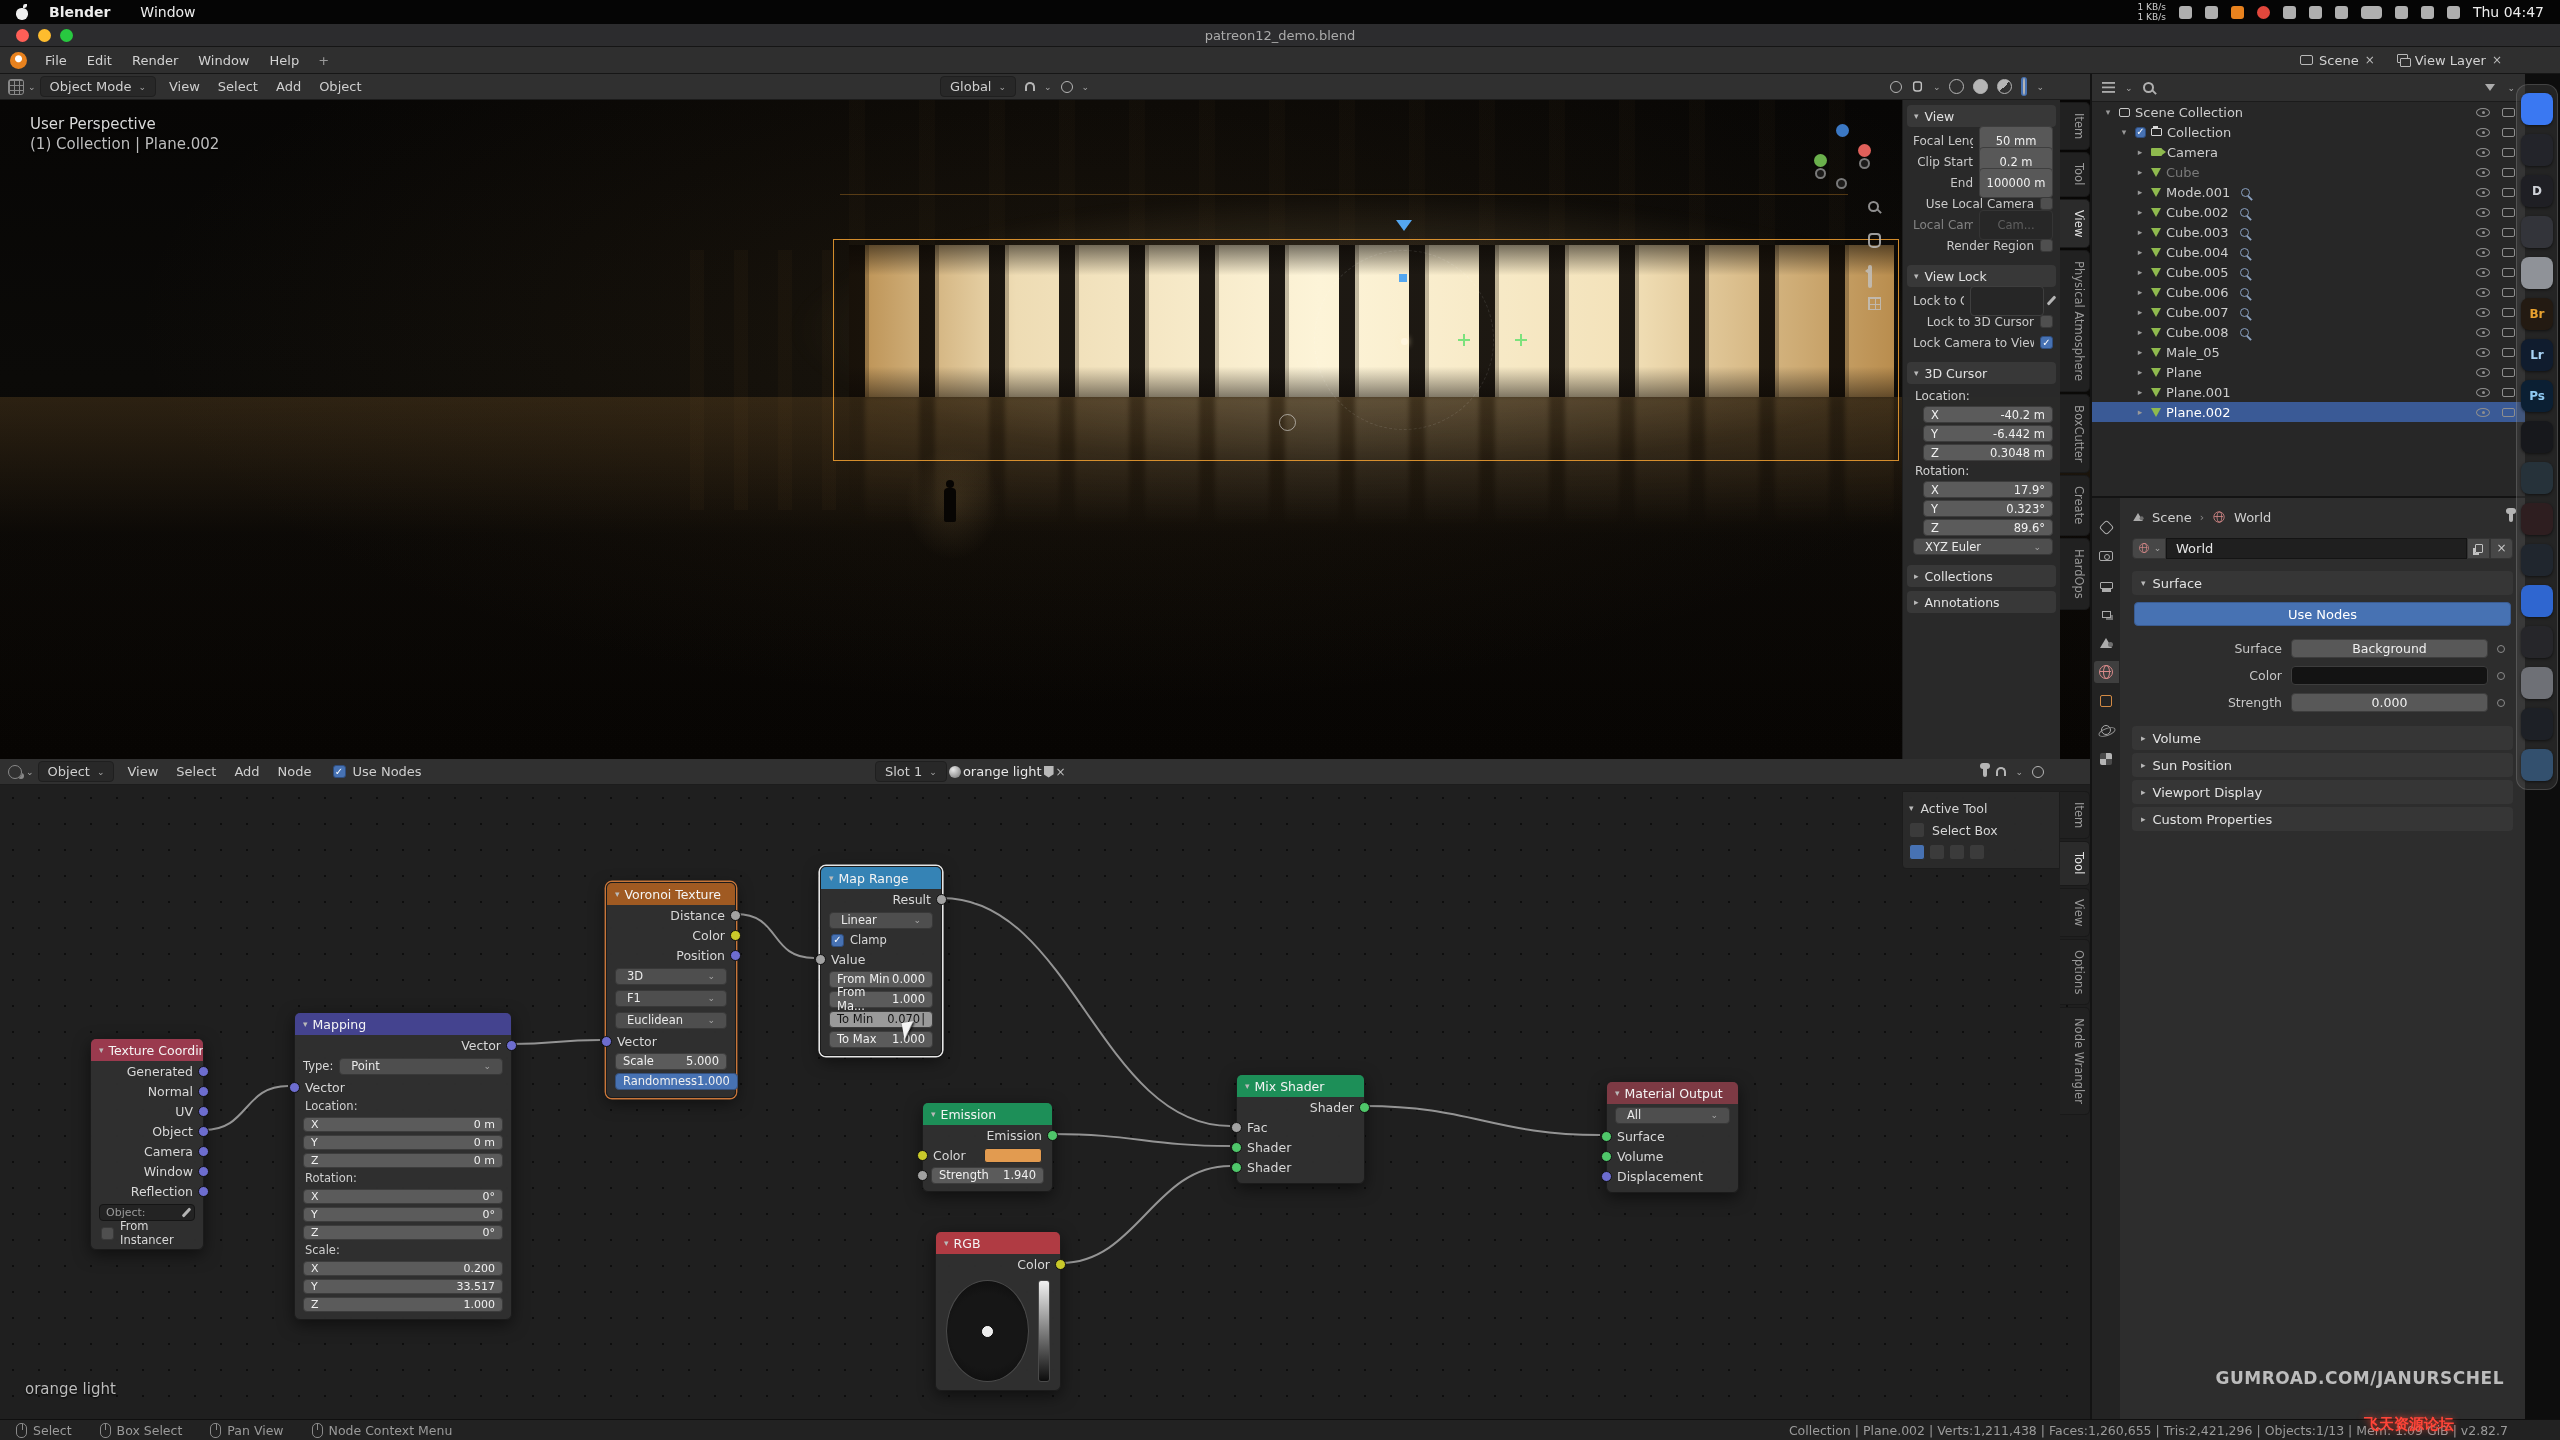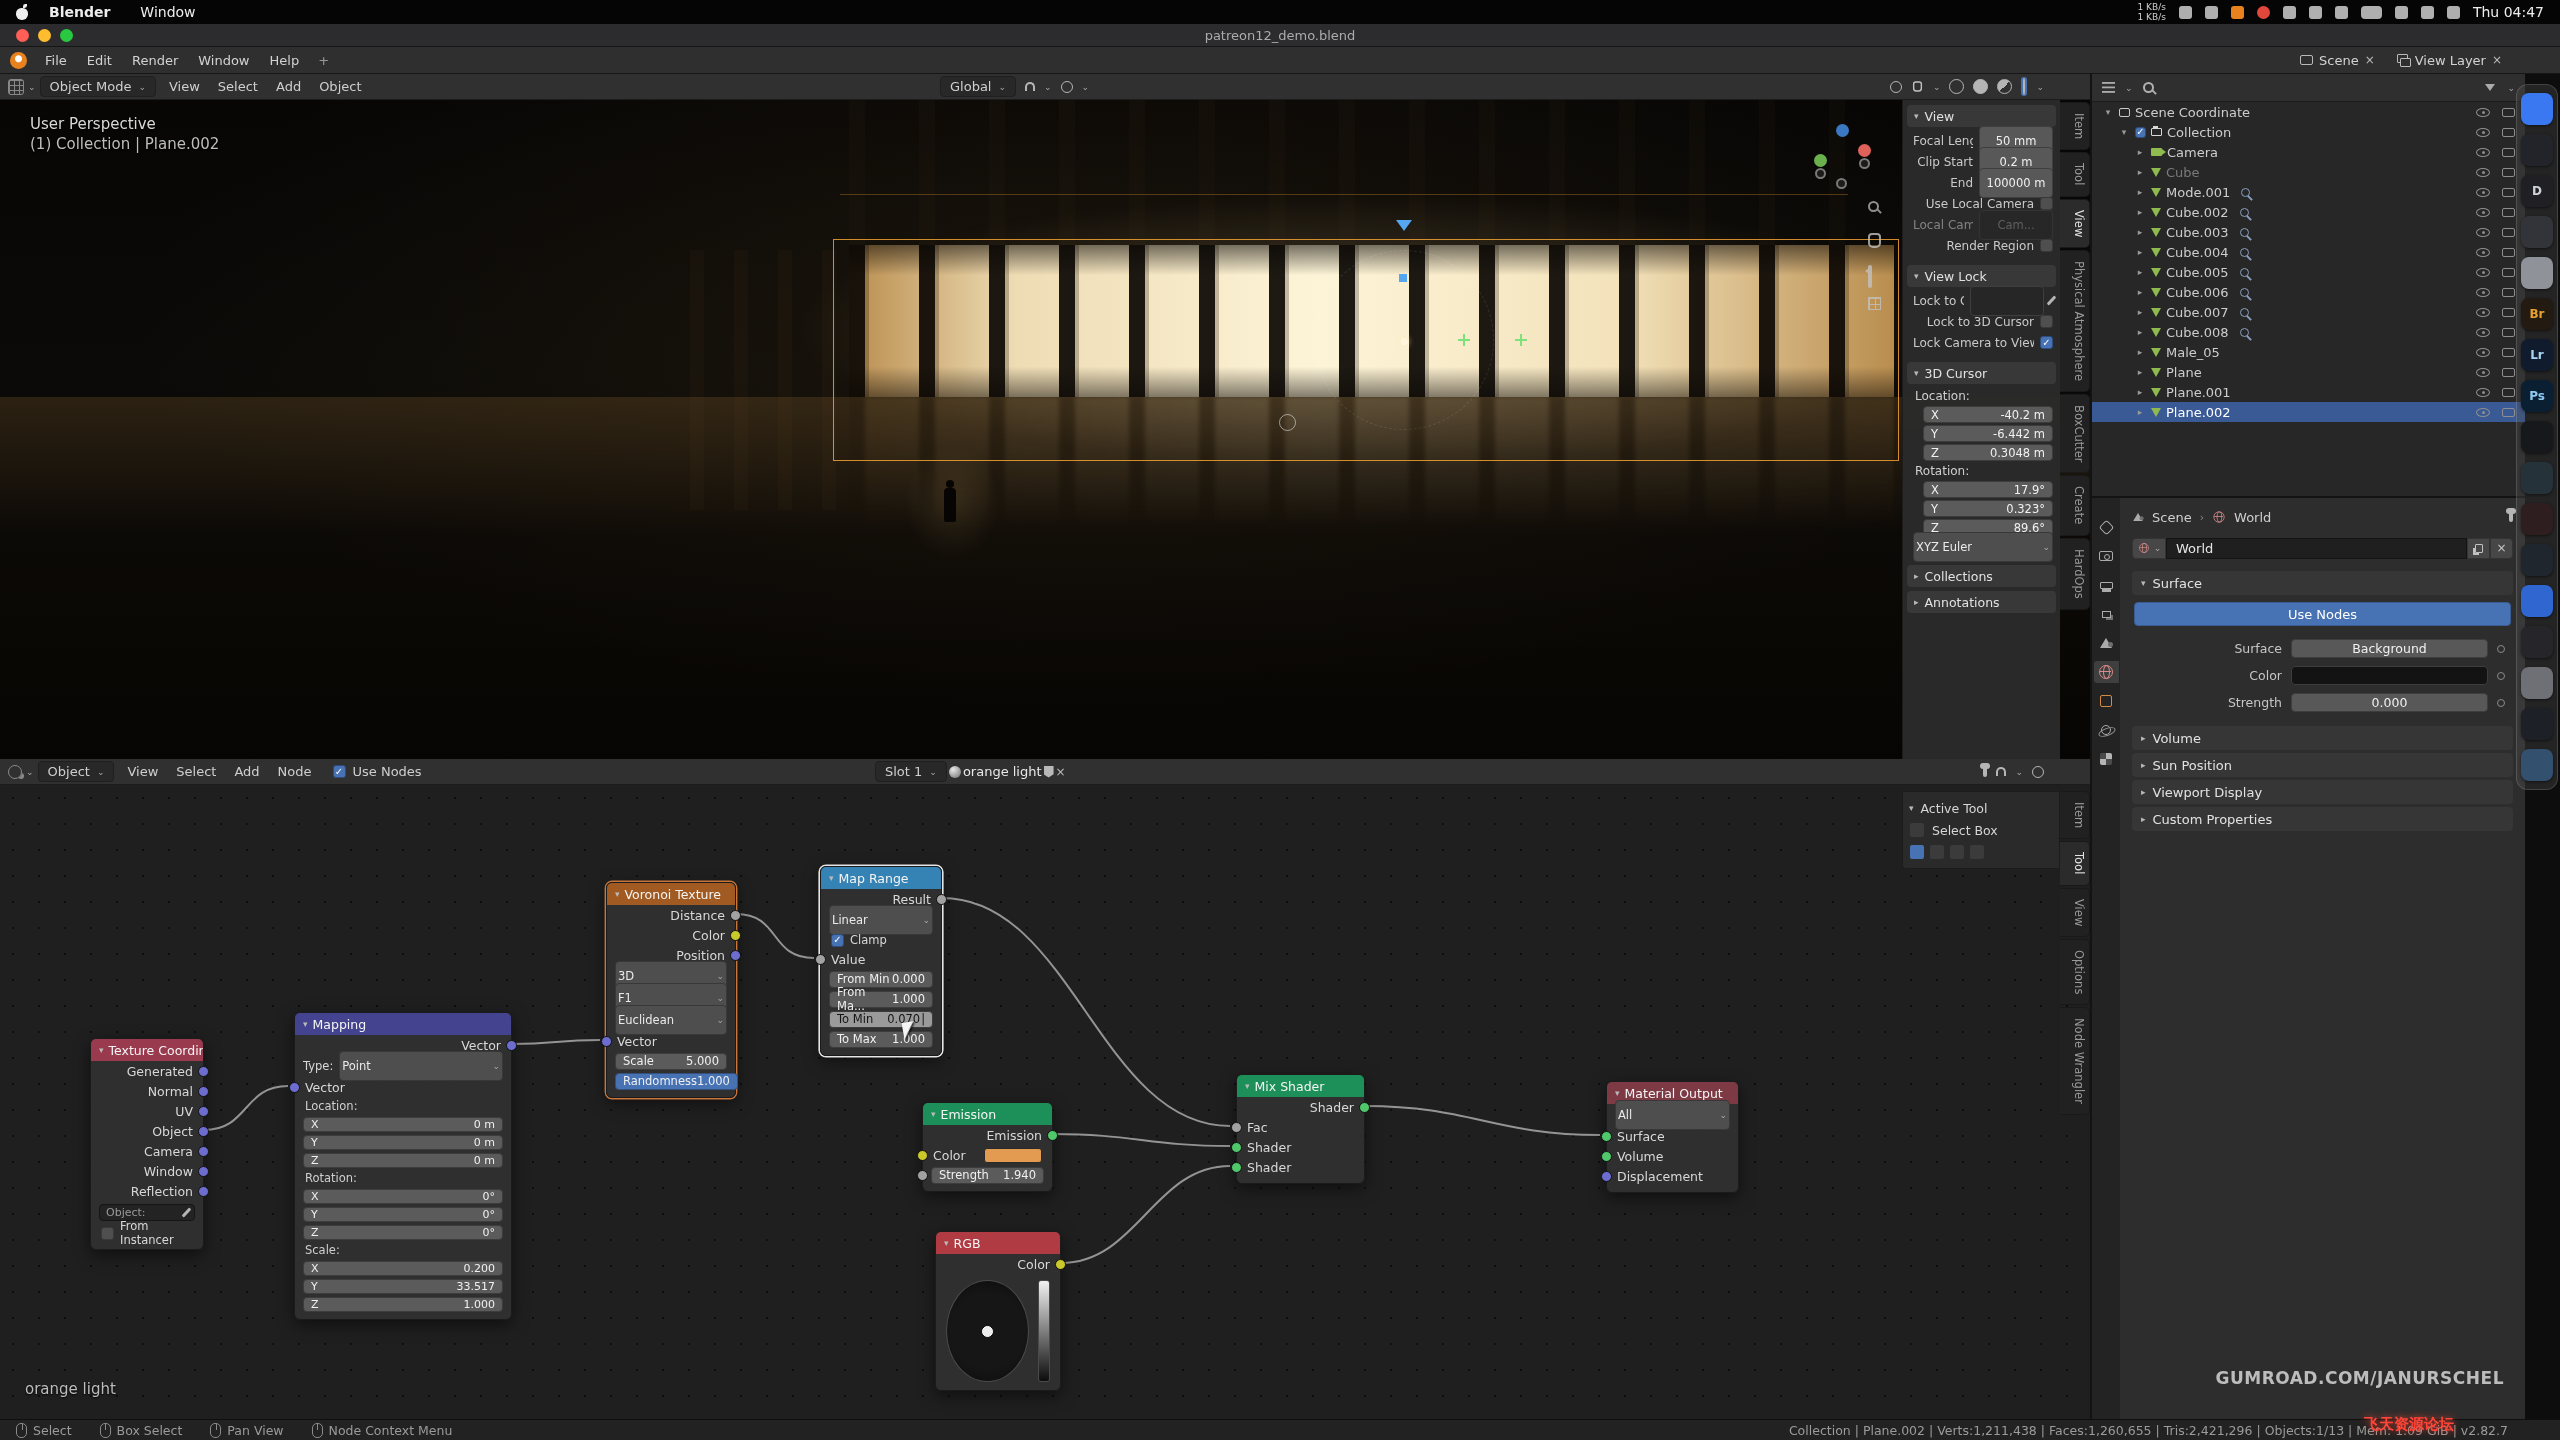--- a/index.html
+++ b/index.html
@@ -172,22 +172,22 @@
   .pill { height:17px; background:#5b5b5b; border:1px solid #3c3c3c; border-radius:4px; display:flex;
     align-items:center; justify-content:space-between; padding:0 7px; font-size:11.5px; color:#f0f0f0; }
   .pill.hl { background:#4772b3; border-color:#35507c; }
   .pill.editing { background:#9a9a9a; color:#141414; }
   .pill.editing .pv::after { content:"|"; margin-left:1px; }
   .prow2 { height:20px; padding:0 8px; display:flex; align-items:center; }
   .prow2 .pill { flex:1; }
   .prow3 { height:18px; padding:0 8px; display:flex; align-items:center; }
   .prow3 .pill { flex:1; height:15px; font-size:11px; }
   .ddrow { height:22px; padding:0 8px; display:flex; align-items:center; gap:6px; }
-  .dd { flex:1; height:30px; background:#4e4e4e; border:1px solid #383838; border-radius:4px; display:flex;
-    align-items:center; justify-content:space-between; padding:0 2px; font-size:11.5px; color:#eaeaea; }
+  .dd { flex:1; height:17px; background:#4e4e4e; border:1px solid #383838; border-radius:4px; display:flex;
+    align-items:center; justify-content:space-between; padding:0 11px; font-size:11.5px; color:#eaeaea; }
   .nlab { height:18px; display:flex; align-items:center; padding:0 10px; font-size:11.5px; color:#cfcfcf; }
   .objfield { flex:1; height:17px; background:#232323; border:1px solid #151515; border-radius:4px;
     display:flex; align-items:center; gap:5px; padding:0 6px; color:#9a9a9a; font-size:11px; }
   .swatch { margin-left:auto; width:58px; height:15px; border-radius:3px; border:1px solid #2a2a2a; }
   .wheelwrap { padding:6px 10px 2px; display:flex; gap:9px; }
   .wheel { width:102px; height:102px; border-radius:50%; border:1px solid #4a4a4a; position:relative;
     background:radial-gradient(circle,#161616 0 58%,#0a0a0a 100%); }
   .wheel::after { content:""; position:absolute; left:50%; top:50%; width:9px; height:9px; margin:-5px;
     border:1.5px solid #fff; border-radius:50%; background:rgba(255,255,255,.92); }
   .vslider { width:15px; height:102px; border:1px solid #4a4a4a; border-radius:3px;
@@ -985,21 +985,21 @@
         <span class="ic-funnel"></span>
         <span class="dda">⌄</span>
       </span>
     </div>
     <div>
 
         <div class="o-row" style="--d: 0;">
           <span class="o-arrow">▾</span>
 
           <span class="oi oi-scene"></span>
-          <span>Scene Coordinate</span>
+          <span>Scene Collection</span>
 
           <span class="o-right">
             <span class="oi-eye"></span>
             <span class="oi-cam2"></span>
           </span>
         </div>
 
         <div class="o-row has-check" style="--d: 1;">
           <span class="o-arrow">▾</span>
           <span class="cb on o-check"></span>

